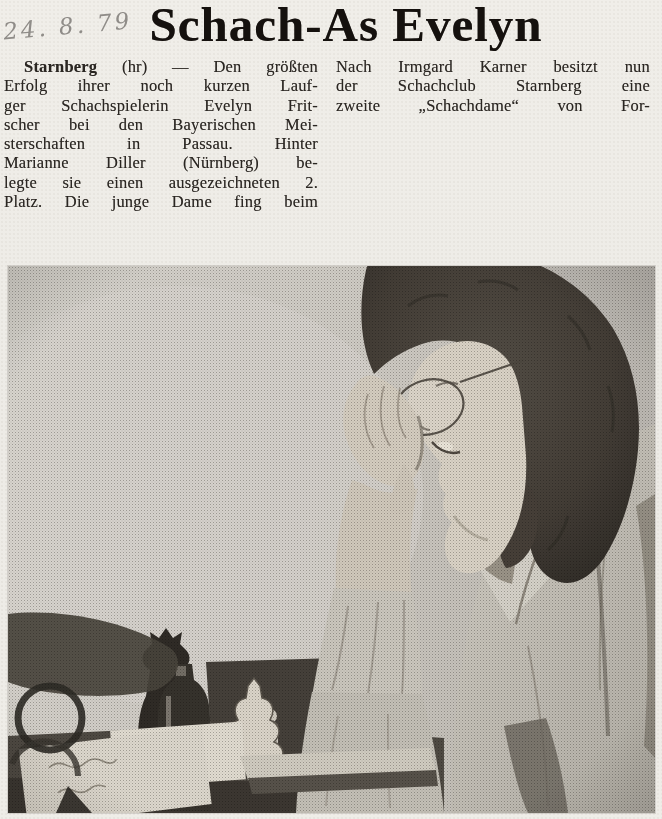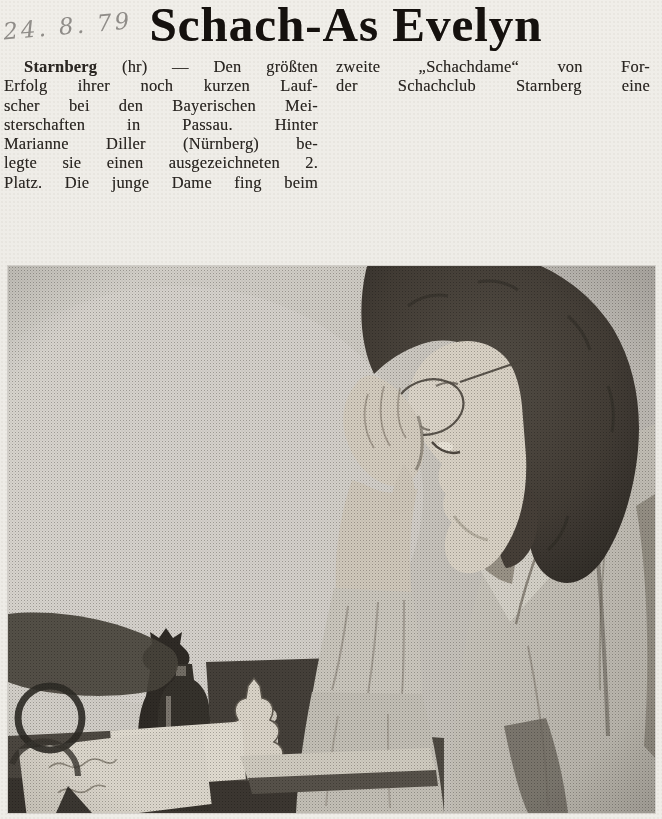--- a/index.html
+++ b/index.html
@@ -69,32 +69,34 @@
   <div class="date-note">24. 8. 79</div>
 
   <h1 class="headline">Schach-As Evelyn</h1>
 
   <div class="columns">
 
     <div class="col">
       <p class="para">
         <span class="line first"><b class="lead">Starnberg</b><span> (hr) — Den größten</span></span>
         <span class="line">Erfolg ihrer noch kurzen Lauf-</span>
+        <span class="line">ger Schachspielerin Evelyn Frit-</span>
         <span class="line">scher bei den Bayerischen Mei-</span>
         <span class="line">sterschaften in Passau. Hinter</span>
         <span class="line">Marianne Diller (Nürnberg) be-</span>
         <span class="line">legte sie einen ausgezeichneten 2.</span>
         <span class="line">Platz. Die junge Dame fing beim</span>
       </p>
     </div>
 
     <div class="col">
       <p class="para">
+        <span class="line">Nach Irmgard Karner besitzt nun</span>
+        <span class="line">der Schachclub Starnberg eine</span>
         <span class="line">zweite „Schachdame“ von For-</span>
-        <span class="line">der Schachclub Starnberg eine</span>
       </p>
     </div>
 
   </div>
 
   <figure class="photo" aria-label="Halftone newspaper photograph: young chess player with curly hair and glasses smiling in profile, hand raised to her face, chess pieces, a bottle and score sheets on the table in the foreground">
     <svg viewBox="0 0 647 547" preserveAspectRatio="none" role="img">
       <defs>
         <linearGradient id="bgGrad" x1="0" y1="0" x2="1" y2="0.25">
           <stop offset="0" stop-color="#d6d3cc"></stop>

